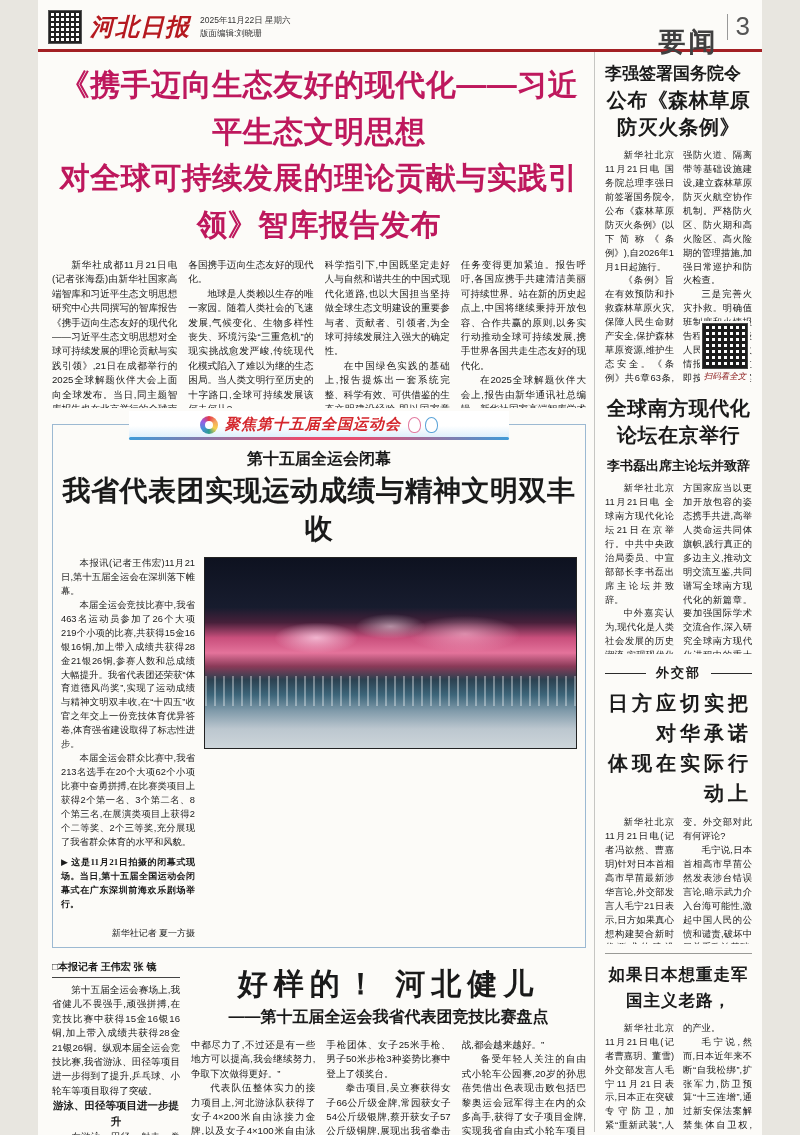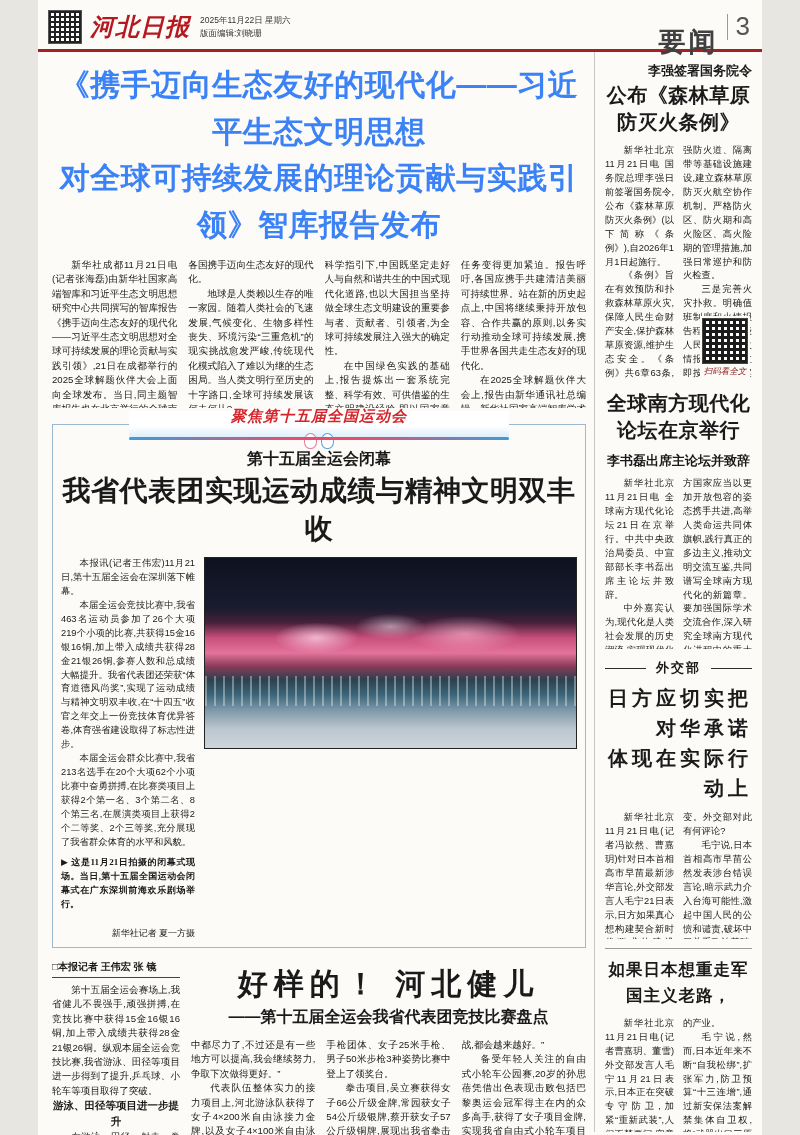--- a/index.html
+++ b/index.html
@@ -25,28 +25,28 @@
   .left-col{width:556px;box-sizing:border-box;padding:8px 8px 0 14px;}
   .right-col{flex:1;box-sizing:border-box;border-left:1px solid #c6c6c3;
              padding:6px 10px 0 10px;overflow:hidden;}
   
   .cols{display:flex;gap:11px;}
   .col{flex:1;font-size:9.6px;line-height:1.5;text-align:justify;overflow:hidden;color:#191919;}
   .col p{margin:0;text-indent:2em;}
   .cont p:first-child{text-indent:0;}
   
   .lead-head{font-weight:900;font-size:30px;line-height:1.55;text-align:center;
-             letter-spacing:.5px;margin:2px 0 10px;color:#3b82f6;}
+             letter-spacing:.5px;margin:2px 0 10px;color:#be185d;}
   .lead-body .col{height:150px;}
   
   .games-box{margin-top:16px;border:1px solid #9cb9d2;position:relative;
              padding:18px 8px 6px;box-sizing:border-box;}
   .games-banner{position:absolute;top:-14px;left:50%;transform:translateX(-50%);
       width:380px;height:27px;display:flex;align-items:center;justify-content:center;gap:7px;
-      background:linear-gradient(180deg,#ffffff 55%,#dbeefb 100%);flex-direction:column;}
+      background:linear-gradient(180deg,#ffffff 55%,#dbeefb 100%);}
   .games-banner:after{content:"";position:absolute;left:0;right:0;bottom:-2px;height:3px;
       background:linear-gradient(90deg,#3f9bd8,#e84d6f 45%,#e84d6f 60%,#3f9bd8);border-radius:2px;}
   .games-banner-text{color:#d4262c;font-weight:900;font-style:italic;font-size:15px;letter-spacing:1px;}
   .emblem{width:18px;height:18px;border-radius:50%;
       background:conic-gradient(#e63946,#f4a261,#f9d14c,#2a9d8f,#4a90d9,#9b5de5,#e63946);
       position:relative;}
   .emblem:after{content:"";position:absolute;inset:5px;border-radius:50%;background:#fff;}
   .mascots{display:flex;gap:4px;}
   .mascot{width:11px;height:14px;border-radius:50% 50% 45% 45%;background:#fff;
       border:1.5px solid #e27ba0;}
@@ -77,21 +77,21 @@
       padding-bottom:3px;margin-bottom:5px;}
   .review-right{flex:1;display:flex;flex-direction:column;}
   .review-headline{font-family:"Liberation Serif","DejaVu Serif",serif;font-weight:900;
       font-size:30px;text-align:center;letter-spacing:6px;margin:4px 0 2px;}
   .review-sub{font-size:16px;font-weight:700;text-align:center;margin:0 0 10px;}
   .review-cols{display:flex;gap:11px;flex:1;}
   .review-cols .col{height:262px;}
   .crosshead{font-weight:900;font-size:10.5px;text-align:center;margin:0 0;text-indent:0;}
   .review-col1 .col{height:300px;}
   
-  .r-kicker{font-size:13px;font-weight:700;text-align:right;margin:4px 0 2px;}
+  .r-kicker{font-size:17px;font-weight:700;text-align:left;margin:4px 0 2px;}
   .r-headline{font-family:"Liberation Serif","DejaVu Serif",serif;font-weight:900;
       font-size:20px;text-align:center;margin:0 0 8px;letter-spacing:.5px;}
   .r-cols{display:flex;gap:9px;position:relative;}
   .r-cols .col{font-size:9.3px;}
   .art-a .col{height:238px;}
   .qr-box{position:absolute;right:2px;bottom:4px;background:#fcfbf8;padding:2px 2px 0;text-align:center;}
   .qr-big{width:44px;height:44px;border:1px solid #444;margin:0 auto;
       background:repeating-linear-gradient(0deg,#1c1c1c 0 3px,transparent 3px 6px),
                  repeating-linear-gradient(90deg,#1c1c1c 0 3px,#fff 3px 6px);}
   .qr-caption{font-family:"Liberation Serif","DejaVu Serif",serif;font-style:italic;

